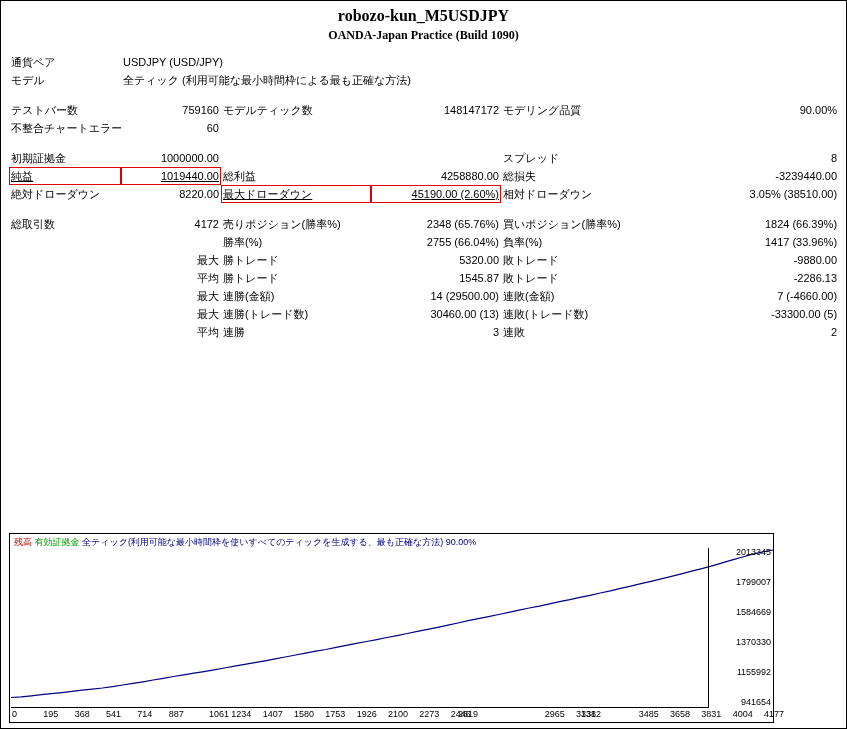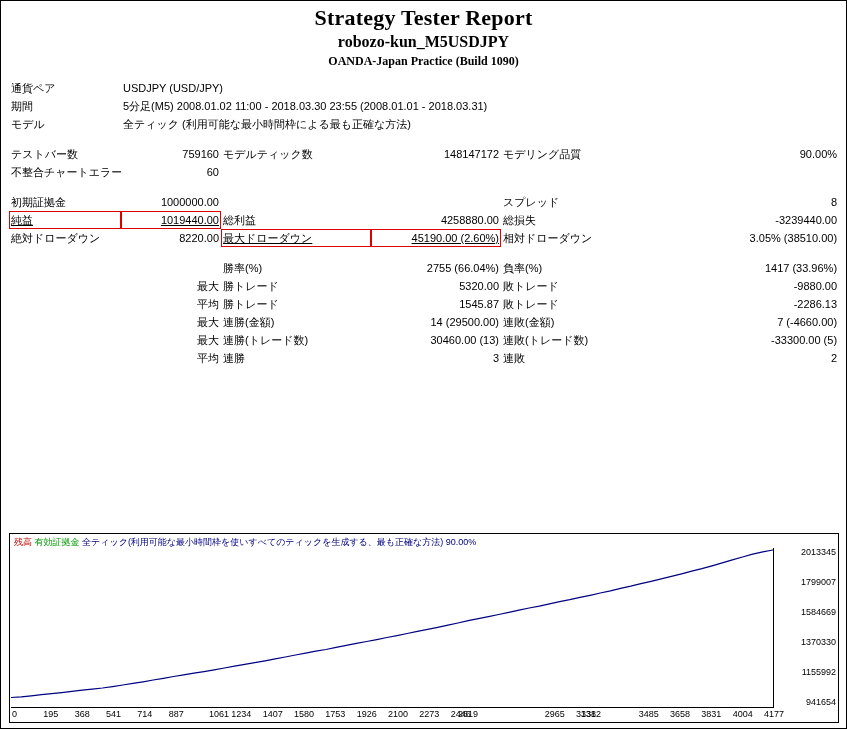--- a/index.html
+++ b/index.html
@@ -72,21 +72,21 @@
   col.c3 { width: 150px; }
   col.c4 { width: 130px; }
   col.c5 { width: 160px; }
   col.c6 { width: 178px; }
 
   
   .chart-wrap {
     position: absolute;
     left: 8px;
     top: 532px;
-    width: 830px;
+    width: 765px;
     height: 190px;
     border: 1px solid #000;
     box-sizing: border-box;
     background: #ffffff;
   }
   .chart-legend {
     position: absolute;
     left: 4px;
     top: 2px;
     font-size: 9px;
@@ -146,44 +146,39 @@
     width: 1px;
     background: #000;
   }
 </style>
 </head>
 <body>
 
 <div class="page">
 
   <div class="header">
-    <div class="title-main">Strategy Tester Report</div>
     <div class="title-sub">robozo-kun_M5USDJPY</div>
     <div class="title-build">OANDA-Japan Practice (Build 1090)</div>
   </div>
 
   <table class="report">
     <colgroup>
       <col class="c1">
         <col class="c2">
         <col class="c3">
         <col class="c4">
         <col class="c5">
         <col class="c6">
     </colgroup>
     <tbody>
       <tr>
         <td class="lbl">通貨ペア</td>
         <td class="spanwide" colspan="5">USDJPY (USD/JPY)</td>
       </tr>
       <tr>
-        <td class="lbl">期間</td>
-        <td class="spanwide" colspan="5">5分足(M5) 2008.01.02 11:00 - 2018.03.30 23:55 (2008.01.01 - 2018.03.31)</td>
-      </tr>
-      <tr>
         <td class="lbl">モデル</td>
         <td class="spanwide" colspan="5">全ティック (利用可能な最小時間枠による最も正確な方法)</td>
       </tr>
 
       <tr class="gap-row">
           <td colspan="6"></td>
         </tr>
 
       <tr>
         <td class="lbl">テストバー数</td>
@@ -228,20 +223,28 @@
         <td class="lbl hl">最大ドローダウン</td>
         <td class="val hl">45190.00 (2.60%)</td>
         <td class="lbl">相対ドローダウン</td>
         <td class="val">3.05% (38510.00)</td>
       </tr>
 
       <tr class="gap-row">
           <td colspan="6"></td>
         </tr>
 
+      <tr>
+        <td class="lbl">総取引数</td>
+        <td class="val">4172</td>
+        <td class="lbl">売りポジション(勝率%)</td>
+        <td class="val">2348 (65.76%)</td>
+        <td class="lbl">買いポジション(勝率%)</td>
+        <td class="val">1824 (66.39%)</td>
+      </tr>
       <tr>
         <td></td>
           <td></td>
         <td class="lbl">勝率(%)</td>
         <td class="val">2755 (66.04%)</td>
         <td class="lbl">負率(%)</td>
         <td class="val">1417 (33.96%)</td>
       </tr>
       <tr>
         <td></td>

